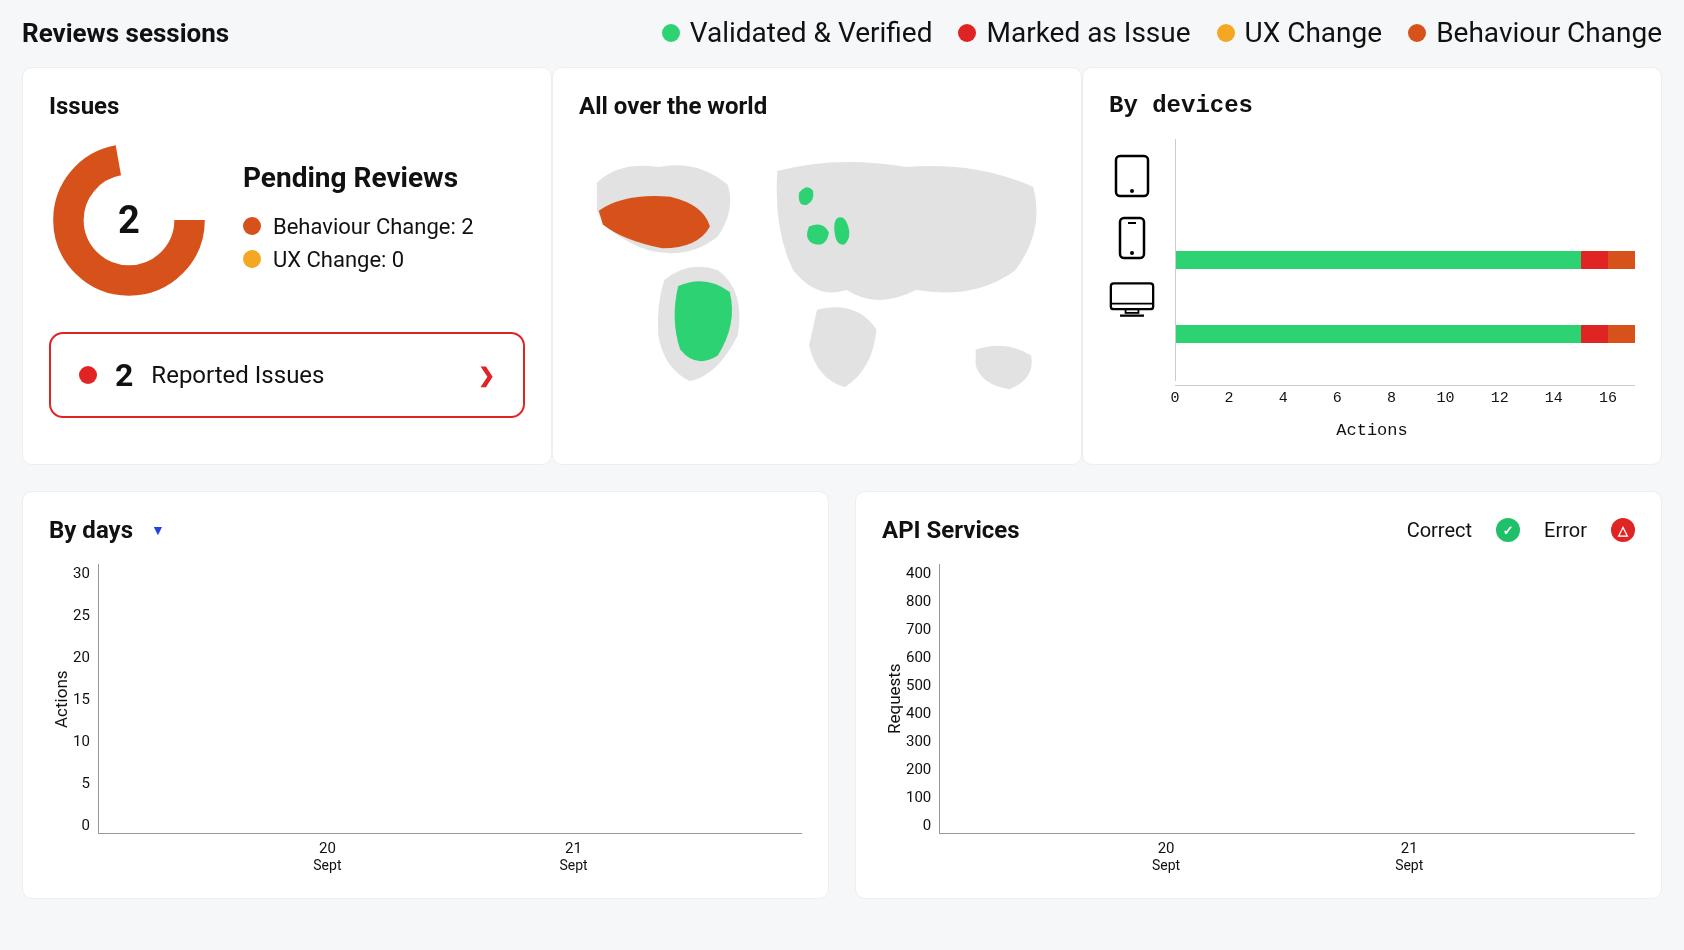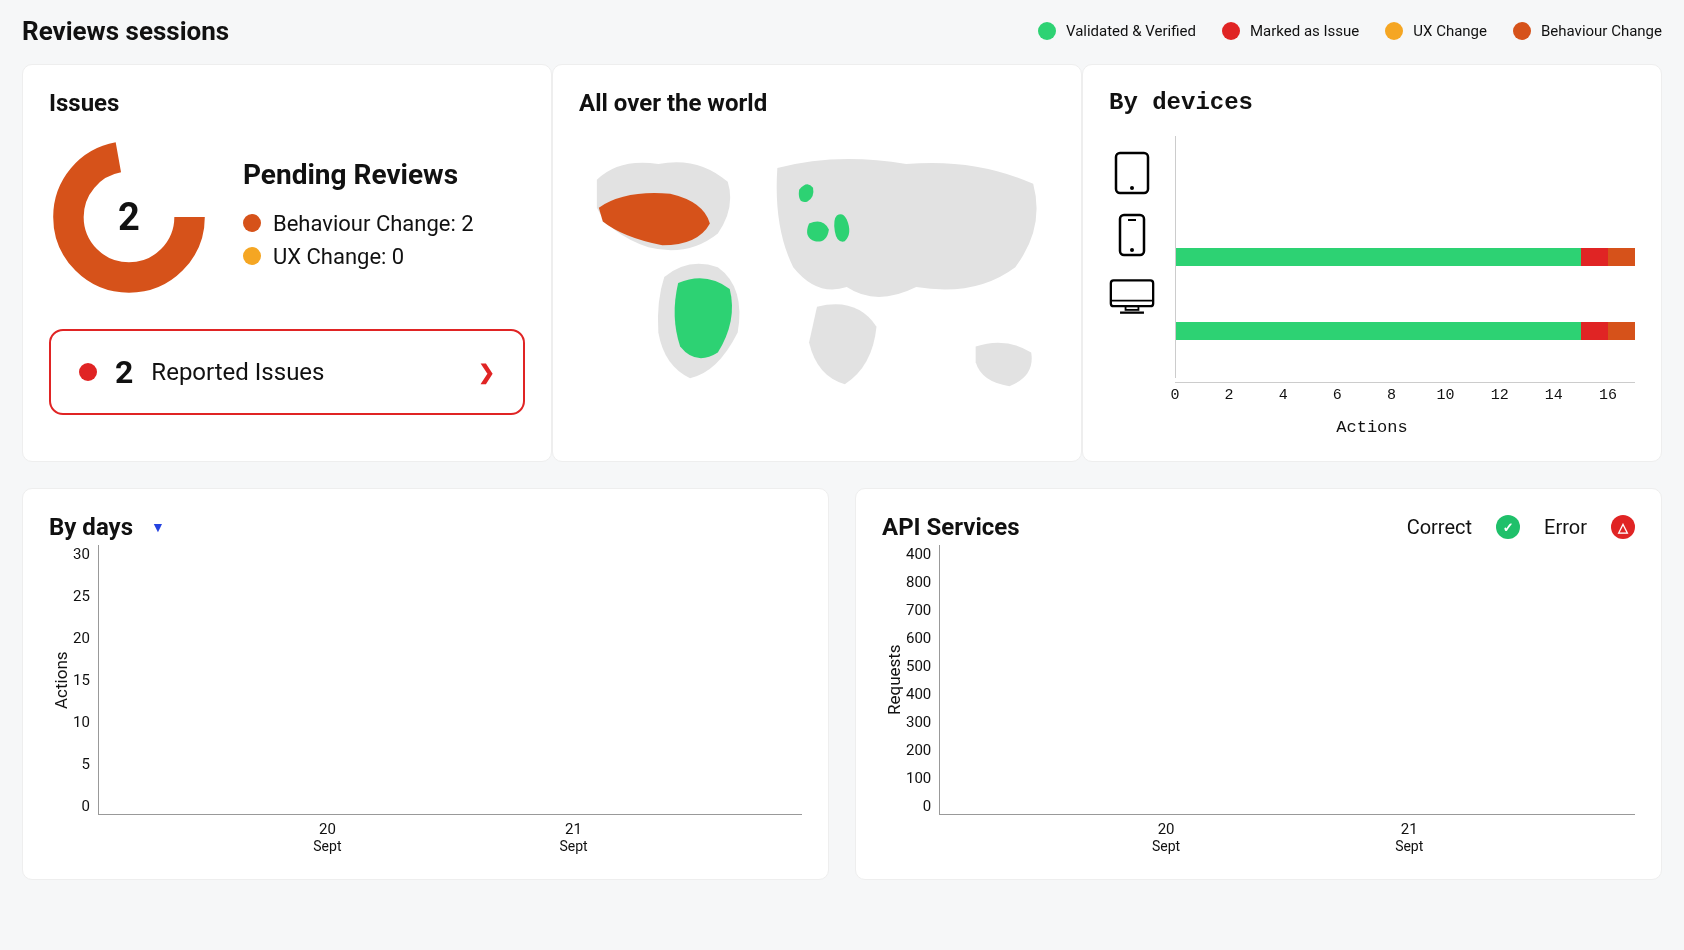--- a/index.html
+++ b/index.html
@@ -16,21 +16,21 @@
     align-items: center;
     margin-bottom: 18px;
   }
   .page-title {
     font-size: 26px;
     font-weight: 700;
   }
   .legend {
     display: flex;
     gap: 26px;
-    font-size: 15px;
+    font-size: 28px;
     align-items: center;
   }
   .legend-item {
     display: flex;
     align-items: center;
     gap: 10px;
   }
   .dot {
     width: 18px;
     height: 18px;
@@ -104,21 +104,21 @@
   .device-icon { width:46px; height:46px; display:flex; align-items:center; justify-content:center; }
   .device-bars-area { flex:1; position:relative; border-left:1px solid #ccc; padding: 10px 0; }
   .device-row { height: 74px; display:flex; align-items:center; }
   .device-bar { height:18px; display:flex; width:100%; }
   .seg { height:100%; }
   .device-xaxis { position:relative; height:40px; margin-top:4px; border-top:1px solid #ccc; margin-left:66px; }
   .device-xtick { position:absolute; top:4px; font-size:15px; transform:translateX(-50%); }
   .device-xlabel { text-align:center; font-size:17px; margin-top:-4px; }
 
   
-  .card-header-row { display:flex; justify-content:space-between; align-items:center; margin-bottom:4px; }
+  .card-header-row { display:flex; justify-content:space-between; align-items:center; margin-bottom:20px; }
   .dropdown { display:flex; align-items:center; gap:18px; cursor:pointer; }
   .chev-down { color:#2442e0; font-size:14px; }
   .api-legend { display:flex; gap:24px; align-items:center; font-size:20px; }
   .badge-circ { width:24px; height:24px; border-radius:50%; display:inline-flex; align-items:center; justify-content:center; color:#fff; font-size:13px; font-weight:700; }
 
   .barchart {
     display:flex;
     height: 310px;
   }
   .ylabel {

